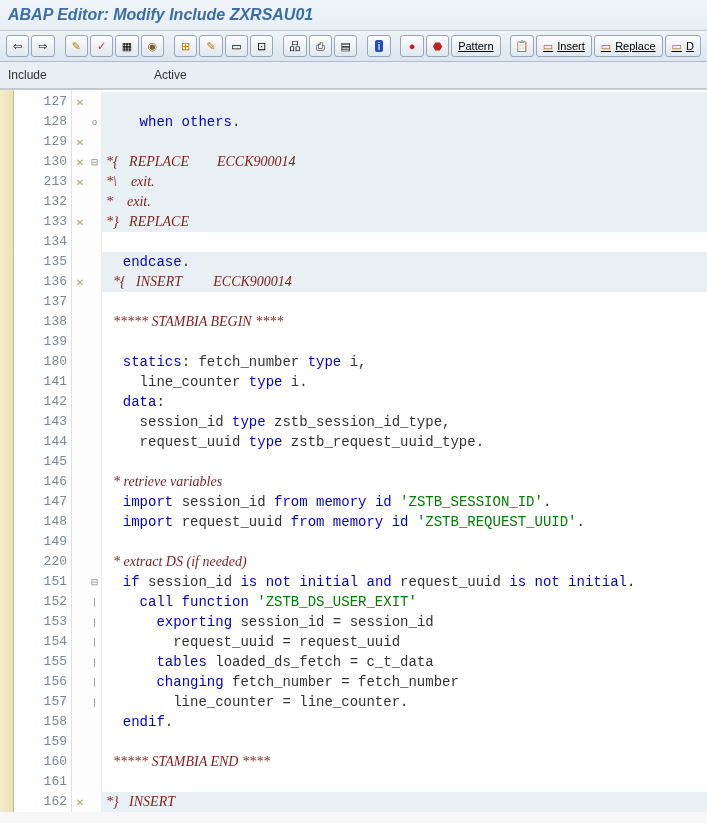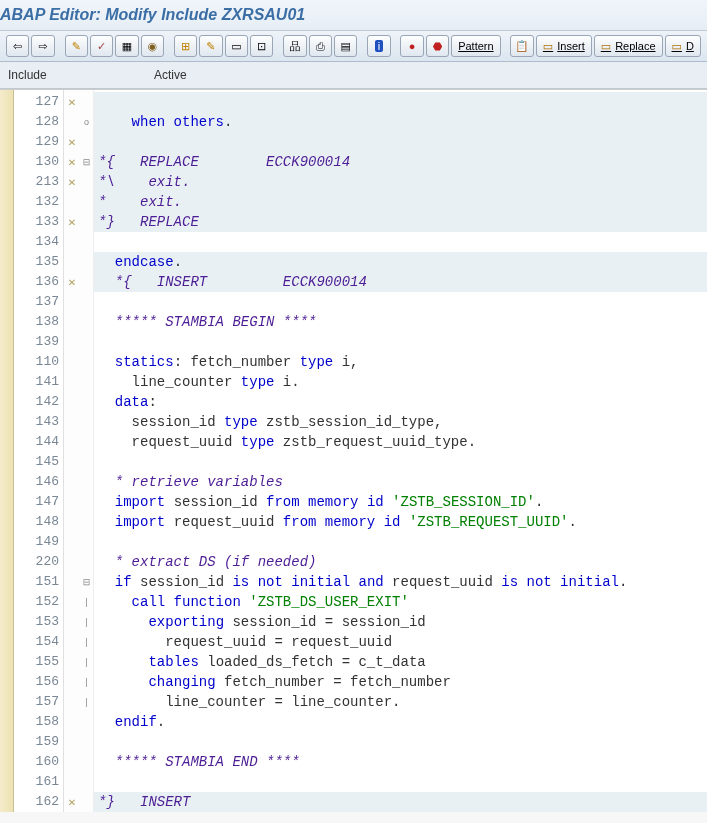--- a/index.html
+++ b/index.html
@@ -6,21 +6,21 @@
   body {
     font-family: Arial, sans-serif;
     font-size: 12px;
     background: #f7f7f7;
     width: 707px;
     height: 823px;
     overflow: hidden;
   }
   .title-bar {
     background: linear-gradient(to bottom, #f0f5fa, #e6eef5);
-    padding: 6px 0;
+    padding: 6px 8px;
     border-bottom: 1px solid #c0c8d0;
   }
   .title-bar h1 {
     color: #3b6ea5;
     font-size: 16px;
     font-weight: bold;
     font-style: italic;
   }
   .toolbar {
     background: linear-gradient(to bottom, #eef3f8, #dce6f0);
@@ -82,21 +82,21 @@
     height: calc(823px - 100px);
     background: #fff;
     border-top: 1px solid #ccc;
   }
   .vstrip {
     width: 14px;
     background: linear-gradient(to right, #f4eccb, #ede2b3);
     border-right: 1px solid #c9bf97;
   }
   .gutter {
-    width: 50px;
+    width: 58px;
     background: #fff;
     border-right: 1px solid #e0e0e0;
     text-align: right;
     padding-top: 2px;
   }
   .markers {
     width: 16px;
     background: #fdfdfd;
     padding-top: 2px;
   }
@@ -138,21 +138,21 @@
     color: #888;
     font-size: 9px;
   }
   .cl {
     height: 20px;
     line-height: 20px;
     padding-left: 4px;
   }
   .hl { background: #e8f0f3; }
   .kw { color: #0000cc; }
-  .cm { color: #4c1d95; font-style: italic; }
+  .cm { color: #7f1d1d; font-style: italic; font-family: Liberation Serif, serif; }
   .st { color: #008000; }
   .op { color: #333; }
 </style>
 </head>
 <body>
 
 <div class="title-bar">
   <h1>ABAP Editor: Modify Include ZXRSAU01</h1>
 </div>
 
@@ -245,21 +245,21 @@
       <div class="ln">130</div>
       <div class="ln">213</div>
       <div class="ln">132</div>
       <div class="ln">133</div>
       <div class="ln">134</div>
       <div class="ln">135</div>
       <div class="ln">136</div>
       <div class="ln">137</div>
       <div class="ln">138</div>
       <div class="ln">139</div>
-      <div class="ln">110</div>
+      <div class="ln">180</div>
       <div class="ln">141</div>
       <div class="ln">142</div>
       <div class="ln">143</div>
       <div class="ln">144</div>
       <div class="ln">145</div>
       <div class="ln">146</div>
       <div class="ln">147</div>
       <div class="ln">148</div>
       <div class="ln">149</div>
       <div class="ln">220</div>

